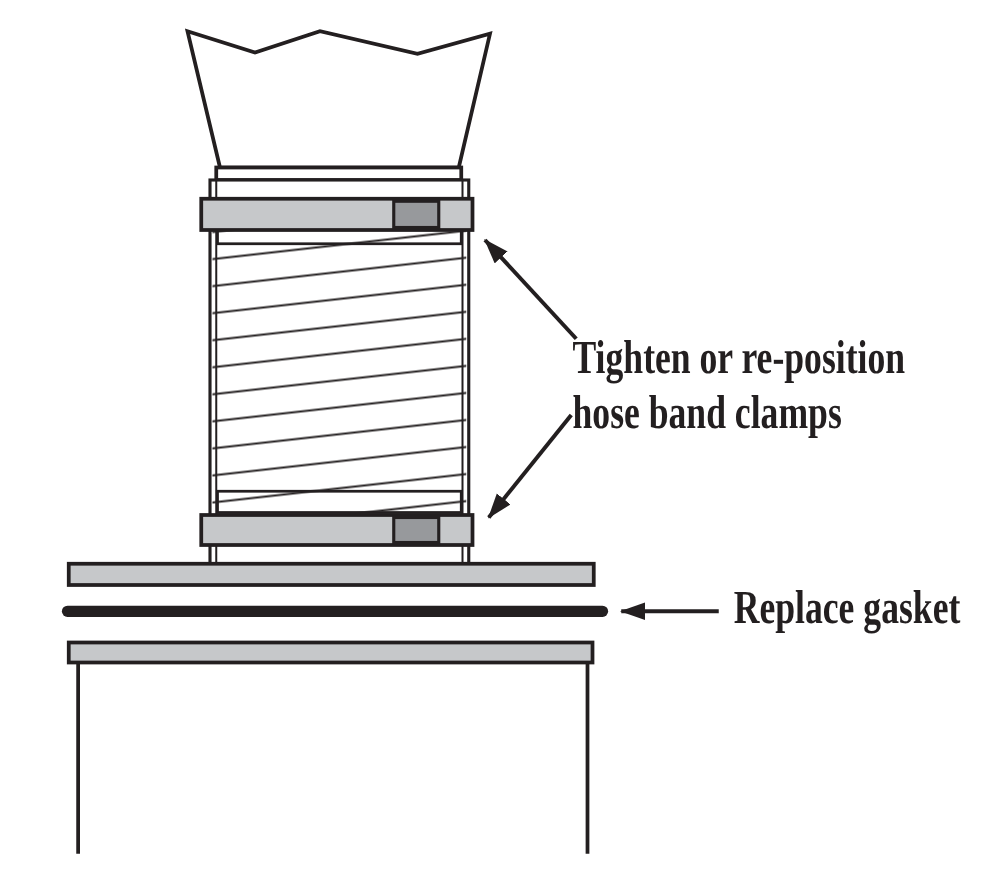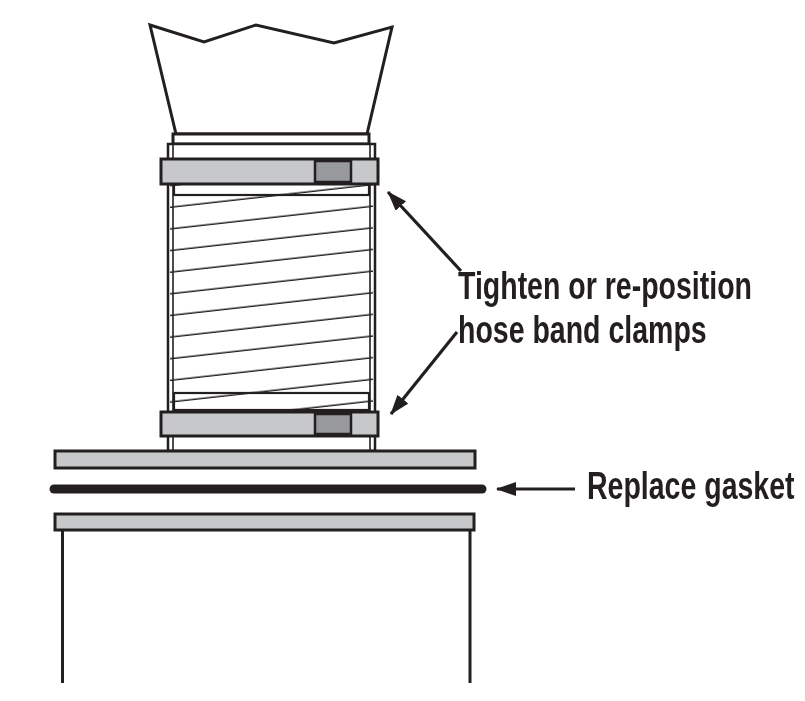--- a/index.html
+++ b/index.html
@@ -6,21 +6,21 @@
     --line:#231f20;
     --fill_light:#c6c8ca;
     --fill_dark:#97999c;
     --background:#ffffff;
   }
   html,body{margin:0;padding:0;background:#fff;}
   .stage{
     position:relative;
     width:805px;height:701px;
     background:var(--background);
-    font-family:Liberation Sans, sans-serif;
+    font-family:Liberation Serif, serif;
     overflow:hidden;
   }
   .stage svg{position:absolute;left:0;top:0;}
   .outline{fill:#ffffff;stroke:var(--line);stroke-width:3;stroke-linejoin:miter;}
   .thin{stroke:var(--line);stroke-width:1.6;fill:none;}
   .slat{fill:none;stroke:var(--line);stroke-width:2.2;}
   .band{fill:var(--fill_light);stroke:var(--line);stroke-width:3;}
   .screw{fill:var(--fill_dark);stroke:var(--line);stroke-width:2.5;}
   .flange{fill:var(--fill_light);stroke:var(--line);stroke-width:3;}
   .gasket{stroke:var(--line);stroke-width:9;stroke-linecap:round;}

